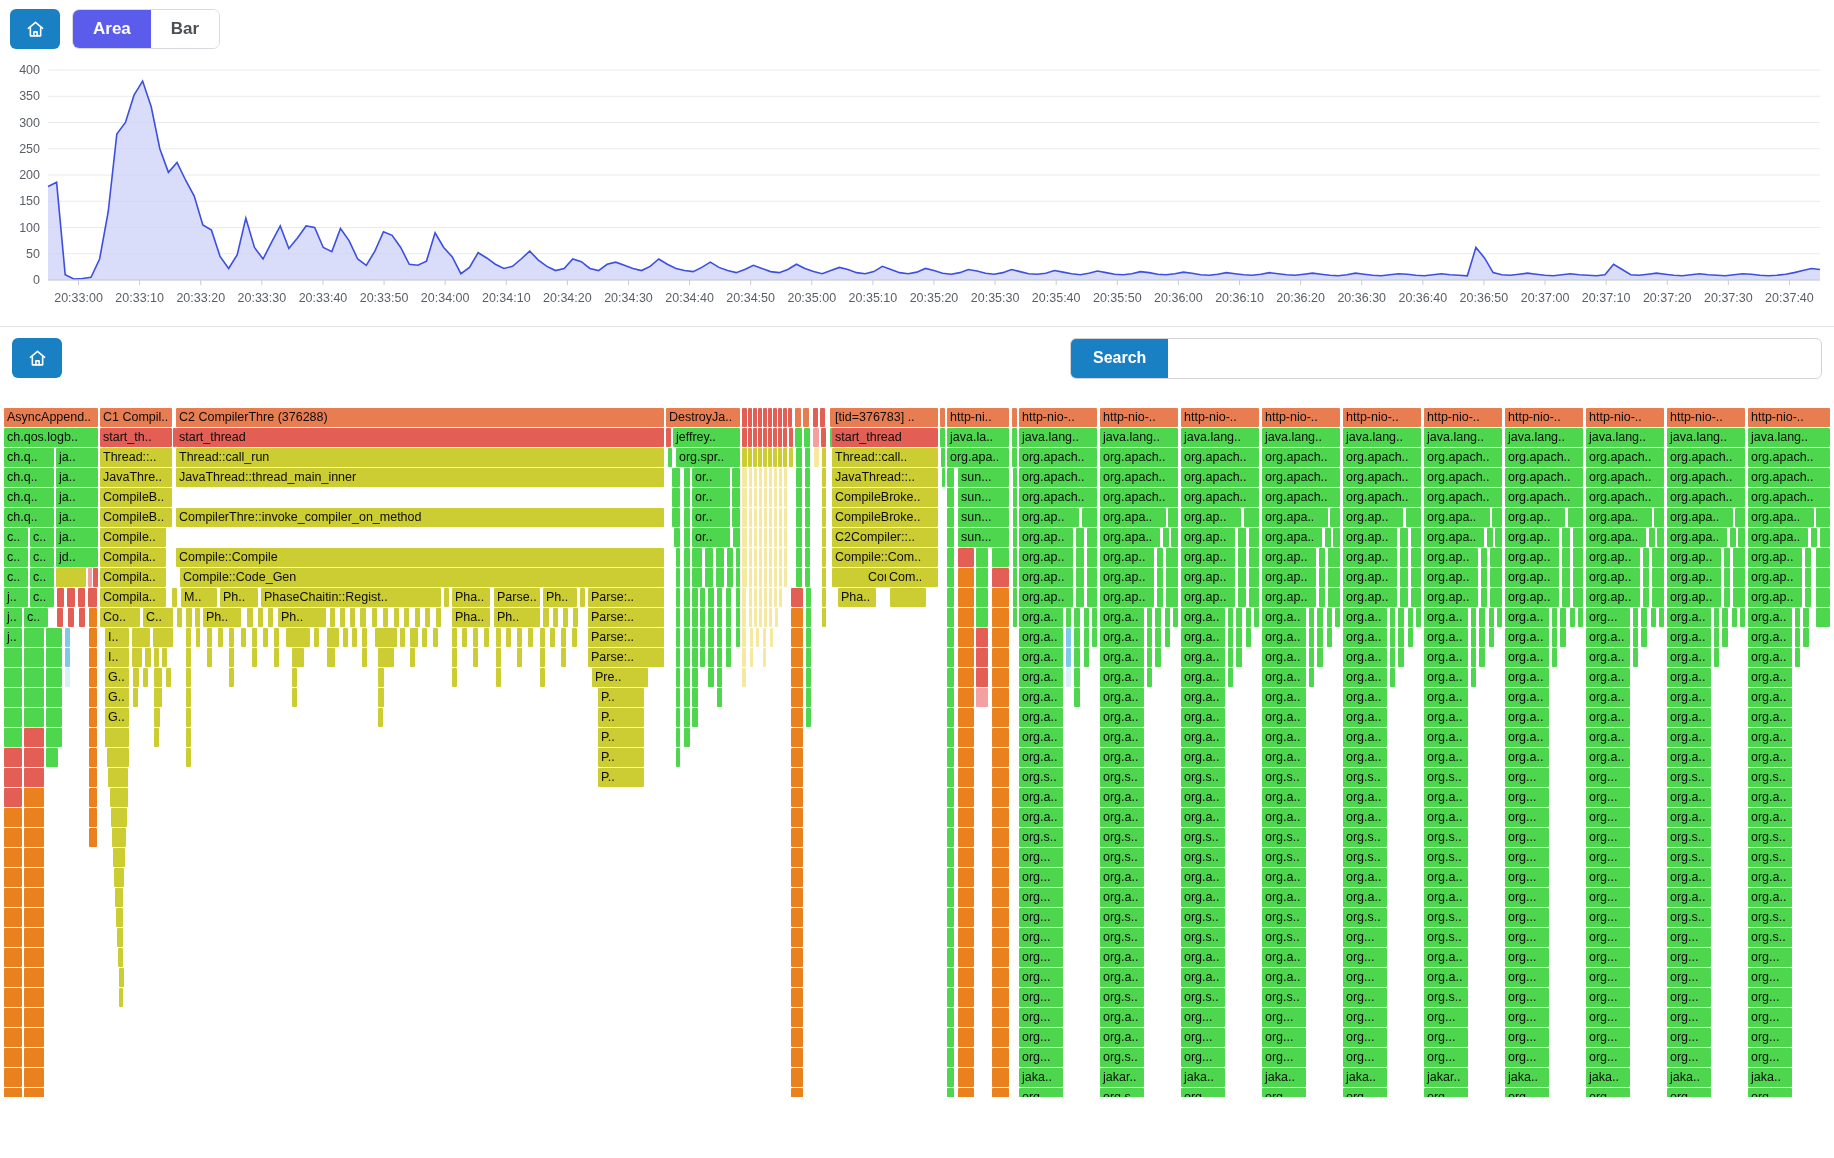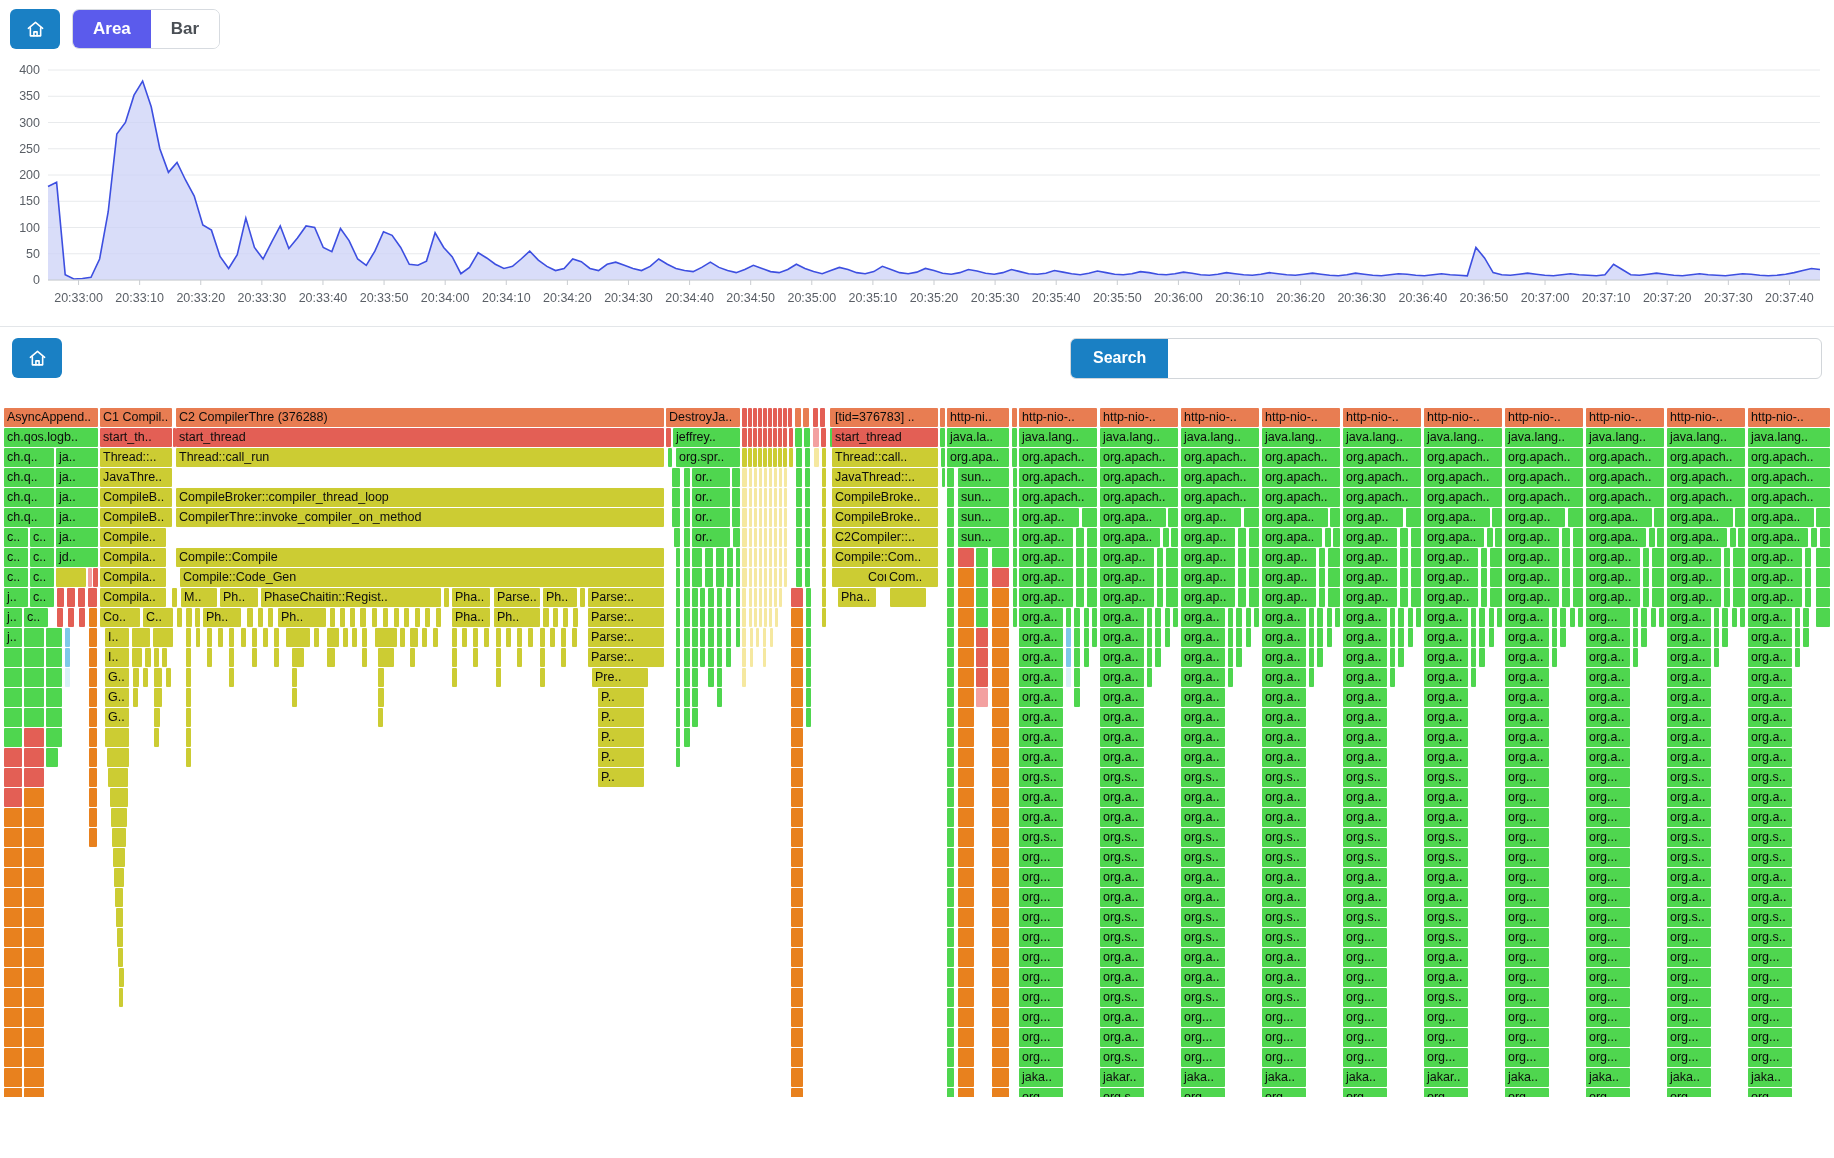--- a/index.html
+++ b/index.html
@@ -340,20 +340,21 @@
     <div class="fbox" style="left: 1262px; top: 59px; width: 78px; background: rgb(79, 214, 79);">org.apach..</div>
     <div class="fbox" style="left: 1343px; top: 59px; width: 78px; background: rgb(79, 214, 79);">org.apach..</div>
     <div class="fbox" style="left: 1424px; top: 59px; width: 78px; background: rgb(79, 214, 79);">org.apach..</div>
     <div class="fbox" style="left: 1505px; top: 59px; width: 78px; background: rgb(79, 214, 79);">org.apach..</div>
     <div class="fbox" style="left: 1586px; top: 59px; width: 78px; background: rgb(79, 214, 79);">org.apach..</div>
     <div class="fbox" style="left: 1667px; top: 59px; width: 78px; background: rgb(79, 214, 79);">org.apach..</div>
     <div class="fbox" style="left: 1748px; top: 59px; width: 82px; background: rgb(79, 214, 79);">org.apach..</div>
     <div class="fbox" style="left: 4px; top: 79px; width: 50px; background: rgb(79, 214, 79);">ch.q..</div>
     <div class="fbox" style="left: 56px; top: 79px; width: 42px; background: rgb(79, 214, 79);">ja..</div>
     <div class="fbox" style="left: 100px; top: 79px; width: 72px; background: rgb(204, 204, 51);">JavaThre..</div>
+    <div class="fbox" style="left: 176px; top: 79px; width: 488px; background: rgb(204, 204, 51);">JavaThread::thread_main_inner</div>
     <div class="fbox" style="left: 672px; top: 79px; width: 8px; background: rgb(79, 214, 79);"></div>
     <div class="fbox" style="left: 684px; top: 79px; width: 6px; background: rgb(79, 214, 79);"></div>
     <div class="fbox" style="left: 692px; top: 79px; width: 38px; background: rgb(79, 214, 79);">or..</div>
     <div class="fbox" style="left: 732px; top: 79px; width: 8px; background: rgb(79, 214, 79);"></div>
     <div class="fbox" style="left: 742px; top: 79px; width: 5px; background: rgb(245, 232, 160);"></div>
     <div class="fbox" style="left: 749px; top: 79px; width: 3px; background: rgb(245, 232, 160);"></div>
     <div class="fbox" style="left: 754px; top: 79px; width: 3px; background: rgb(245, 232, 160);"></div>
     <div class="fbox" style="left: 759px; top: 79px; width: 3px; background: rgb(245, 232, 160);"></div>
     <div class="fbox" style="left: 764px; top: 79px; width: 3px; background: rgb(245, 232, 160);"></div>
     <div class="fbox" style="left: 769px; top: 79px; width: 3px; background: rgb(245, 232, 160);"></div>
@@ -374,21 +375,20 @@
     <div class="fbox" style="left: 1262px; top: 79px; width: 78px; background: rgb(79, 214, 79);">org.apach..</div>
     <div class="fbox" style="left: 1343px; top: 79px; width: 78px; background: rgb(79, 214, 79);">org.apach..</div>
     <div class="fbox" style="left: 1424px; top: 79px; width: 78px; background: rgb(79, 214, 79);">org.apach..</div>
     <div class="fbox" style="left: 1505px; top: 79px; width: 78px; background: rgb(79, 214, 79);">org.apach..</div>
     <div class="fbox" style="left: 1586px; top: 79px; width: 78px; background: rgb(79, 214, 79);">org.apach..</div>
     <div class="fbox" style="left: 1667px; top: 79px; width: 78px; background: rgb(79, 214, 79);">org.apach..</div>
     <div class="fbox" style="left: 1748px; top: 79px; width: 82px; background: rgb(79, 214, 79);">org.apach..</div>
     <div class="fbox" style="left: 4px; top: 99px; width: 50px; background: rgb(79, 214, 79);">ch.q..</div>
     <div class="fbox" style="left: 56px; top: 99px; width: 42px; background: rgb(79, 214, 79);">ja..</div>
     <div class="fbox" style="left: 100px; top: 99px; width: 72px; background: rgb(204, 204, 51);">CompileB..</div>
-    <div class="fbox" style="left: 176px; top: 99px; width: 488px; background: rgb(204, 204, 51);">CompileBroker::compiler_thread_loop</div>
     <div class="fbox" style="left: 672px; top: 99px; width: 8px; background: rgb(79, 214, 79);"></div>
     <div class="fbox" style="left: 684px; top: 99px; width: 6px; background: rgb(79, 214, 79);"></div>
     <div class="fbox" style="left: 692px; top: 99px; width: 38px; background: rgb(79, 214, 79);">or..</div>
     <div class="fbox" style="left: 732px; top: 99px; width: 8px; background: rgb(79, 214, 79);"></div>
     <div class="fbox" style="left: 742px; top: 99px; width: 5px; background: rgb(245, 232, 160);"></div>
     <div class="fbox" style="left: 749px; top: 99px; width: 3px; background: rgb(245, 232, 160);"></div>
     <div class="fbox" style="left: 754px; top: 99px; width: 3px; background: rgb(245, 232, 160);"></div>
     <div class="fbox" style="left: 759px; top: 99px; width: 3px; background: rgb(245, 232, 160);"></div>
     <div class="fbox" style="left: 764px; top: 99px; width: 3px; background: rgb(245, 232, 160);"></div>
     <div class="fbox" style="left: 769px; top: 99px; width: 3px; background: rgb(245, 232, 160);"></div>

